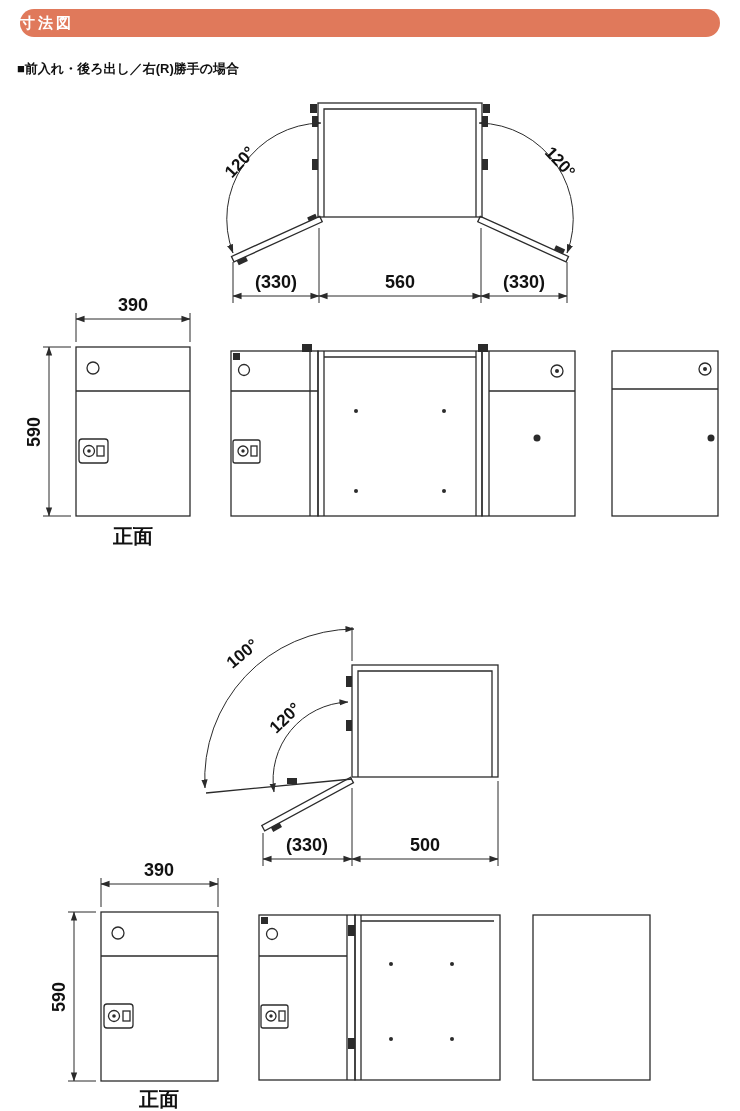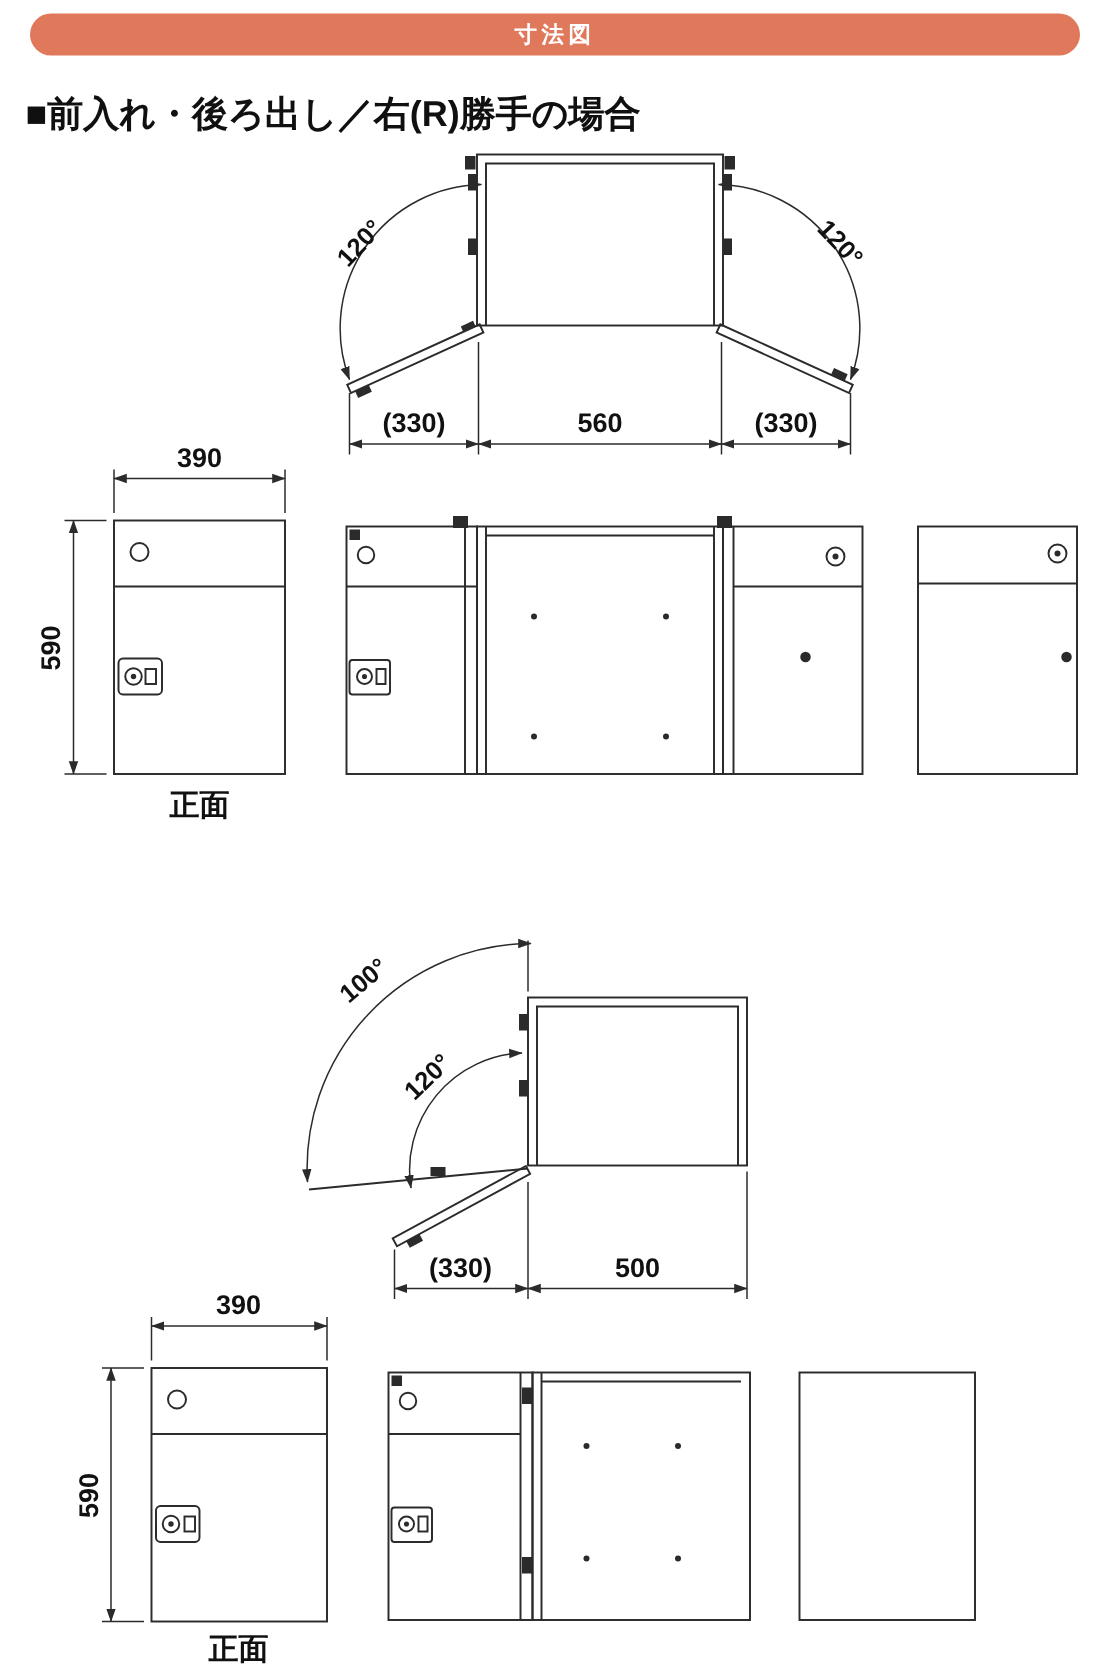--- a/index.html
+++ b/index.html
@@ -1,24 +1,24 @@
 <!DOCTYPE html>
 <html><head>
 <meta charset="utf-8">
 <style>
   * { margin:0; padding:0; box-sizing:border-box; }
   html,body { background:#fff; }
   body { width:740px; height:1111px; font-family:"Liberation Sans","DejaVu Sans",sans-serif; }
   .page { position:relative; width:740px; height:1111px; background:#fff; overflow:hidden; }
 
   .header-bar { position:absolute; left:20px; top:9px; width:700px; height:28px;
-    background:#E0795B; border-radius:14px; display:flex; align-items:center; justify-content:center; }
+    background:#E0795B; border-radius:14px; display:flex; align-items:center; }
   .header-bar span { color:#fff; font-size:15px; font-weight:bold; letter-spacing:3px; }
 
-  .section-title { position:absolute; left:17px; font-size:24px; font-weight:bold; color:#101010; white-space:nowrap; }
+  .section-title { position:absolute; left:17px; font-size:13px; font-weight:bold; color:#101010; white-space:nowrap; }
   .st1 { top:60px; }
   .st2 { top:590px; }
 
   svg.drawing { position:absolute; left:0; top:0; }
   .lw { stroke:#2b2b2b; stroke-width:1.3; fill:none; }
   .dm { stroke:#2b2b2b; stroke-width:1; fill:none; }
   .fl { fill:#2b2b2b; stroke:none; }
   text { stroke:none; }
   .dim-text  { font-family:"Liberation Sans","DejaVu Sans",sans-serif; font-size:18px; font-weight:600; fill:#111; text-anchor:middle; }
   .angle-text{ font-family:"Liberation Sans","DejaVu Sans",sans-serif; font-size:17px; font-weight:600; fill:#111; text-anchor:middle; }

